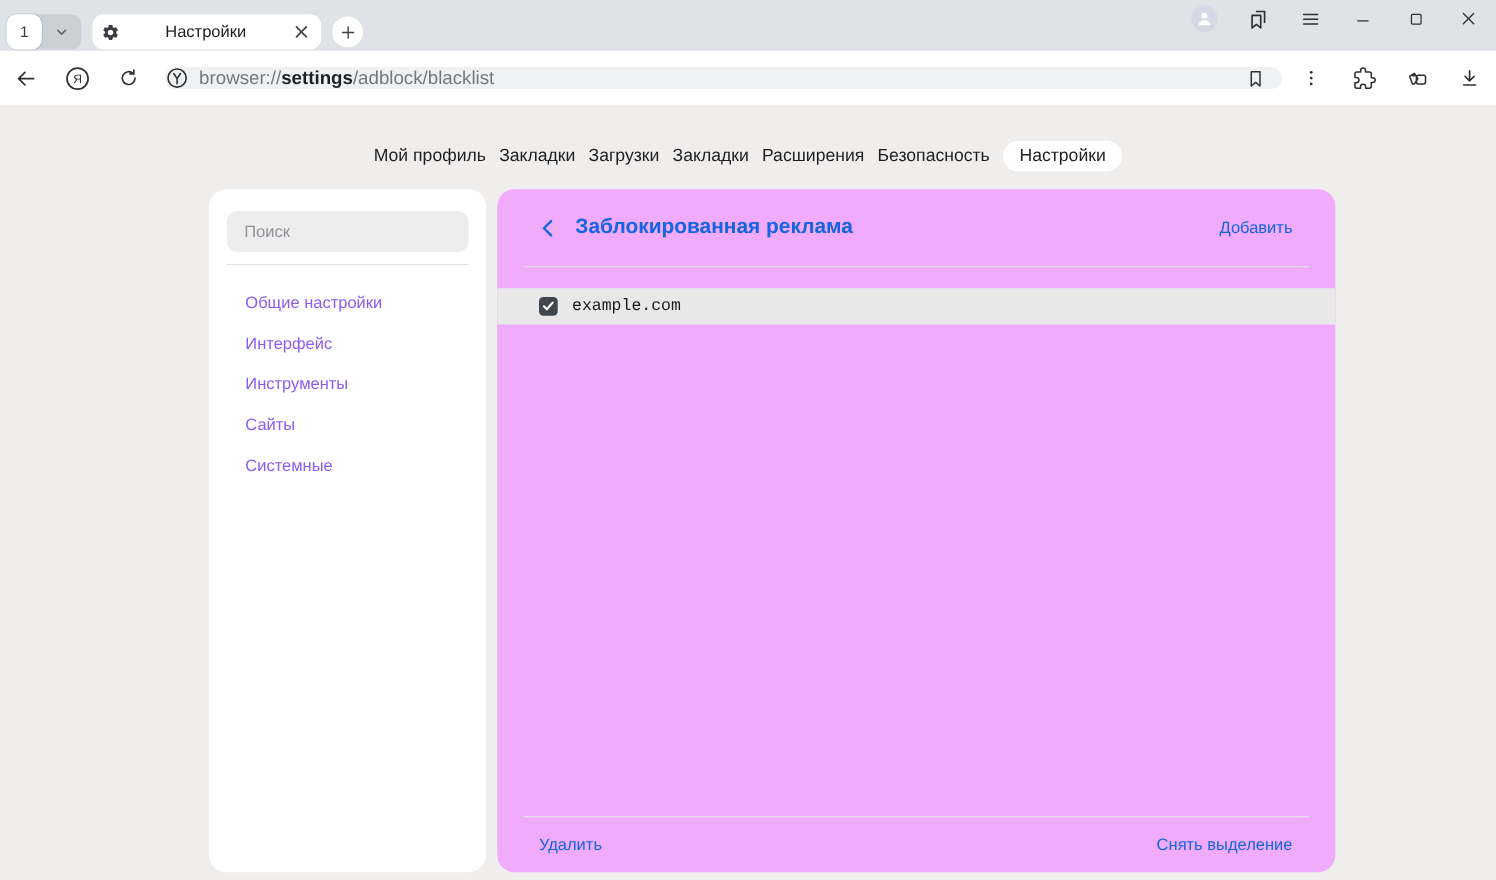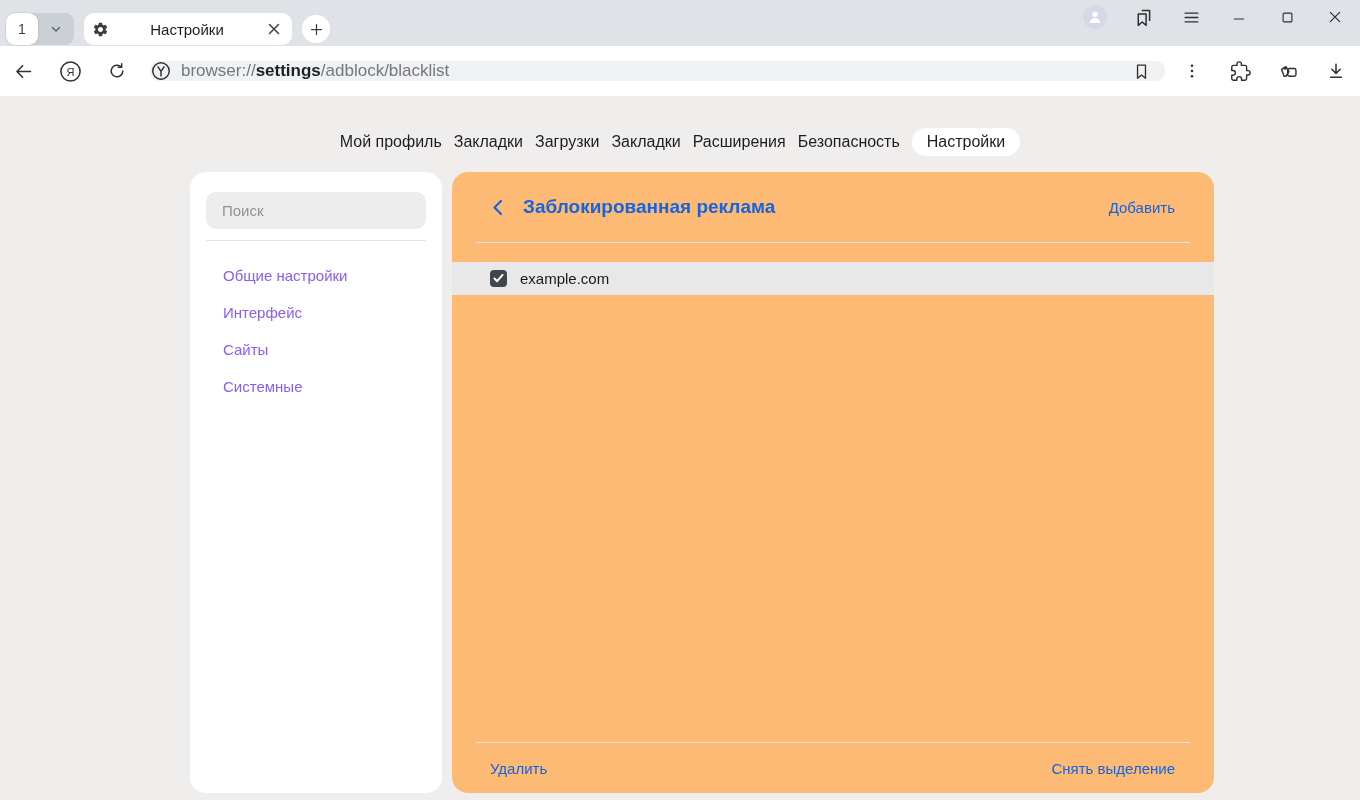--- a/index.html
+++ b/index.html
@@ -39,30 +39,30 @@
   .nav-item.active { background:#ffffff; border-radius:16px; padding:5px 15px; }
 
   .cards { margin-top:15px; width:1068px; height:621px; display:flex; gap:10px; flex:0 0 auto;padding-left:44px; }
   .sidebar-card { width:252px; background:#ffffff; border-radius:16px; padding:20px 16px 0 16px; }
   .search-input { width:100%; height:37px; background:#ededee; border:none; outline:none; border-radius:10px; padding:0 16px; font-size:15px; color:#1c1c1e; font-family:"Liberation Sans", sans-serif; }
   .search-input::placeholder { color:#8f9297; }
   .s-divider { height:1px; background:#e3e3e5; margin-top:11px; }
   .s-list { padding-top:16px; }
   .s-item { height:37px; display:flex; align-items:center; padding-left:17px; font-size:15px; color:#8b5cf6; cursor:pointer; border-radius:8px; }
 
-  .content-card { flex:1; background:#fdba74; border-radius:16px; display:flex; flex-direction:column; overflow:hidden; }
+  .content-card { flex:1; background:#f0abfc; border-radius:16px; display:flex; flex-direction:column; overflow:hidden; }
   .card-header { height:70px; display:flex; align-items:center; padding:0 39px 0 40px; flex:0 0 auto; }
   .back-btn { width:14px; height:16px; display:flex; align-items:center; cursor:pointer; }
   .card-title { margin-left:17px; font-size:19px; font-weight:700; color:#1564e0; }
   .add-link { margin-left:auto; font-size:15px; color:#1564e0; cursor:pointer; text-decoration:none; }
   .divider { height:1px; background:#e5e5e7; margin:0 24px; flex:0 0 auto; }
   .rows { margin-top:19px; flex:0 0 auto; }
   .row { height:33px; background:#e8e8e9; display:flex; align-items:center; padding-left:38px; cursor:pointer; }
   .checkbox { width:17px; height:17px; border-radius:4px; background:#41454c; display:flex; align-items:center; justify-content:center; cursor:pointer; flex:0 0 auto; }
-  .row-label { margin-left:13px; font-size:15px; color:#1a1a1c; }
+  .row-label { margin-left:13px; font-size:15px; color:#1a1a1c;font-family:Liberation Mono, monospace; }
   .spacer { flex:1; }
   .card-footer { height:50px; display:flex; align-items:center; justify-content:space-between; padding:0 39px 0 38px; flex:0 0 auto; }
   .footer-link { font-size:15px; color:#1564e0; cursor:pointer; text-decoration:none; }
 
   svg { display:block; }
 </style>
 </head>
 <body>
 
 <div class="window">
@@ -245,20 +245,21 @@
     </div>
 
     <div class="cards">
 
       <aside class="sidebar-card">
         <input class="search-input" type="text" placeholder="Поиск" style="">
         <div class="s-divider"></div>
         <div class="s-list">
           <div class="s-item">Общие настройки</div>
           <div class="s-item">Интерфейс</div>
+          <div class="s-item">Инструменты</div>
           <div class="s-item">Сайты</div>
           <div class="s-item">Системные</div>
         </div>
       </aside>
 
       <section class="content-card">
         <div class="card-header">
           <span class="back-btn">
             <span>
               <svg width="11" height="17" viewBox="0 0 11 17" fill="none" stroke="#1564e0" stroke-width="2.2" stroke-linecap="round" stroke-linejoin="round">

